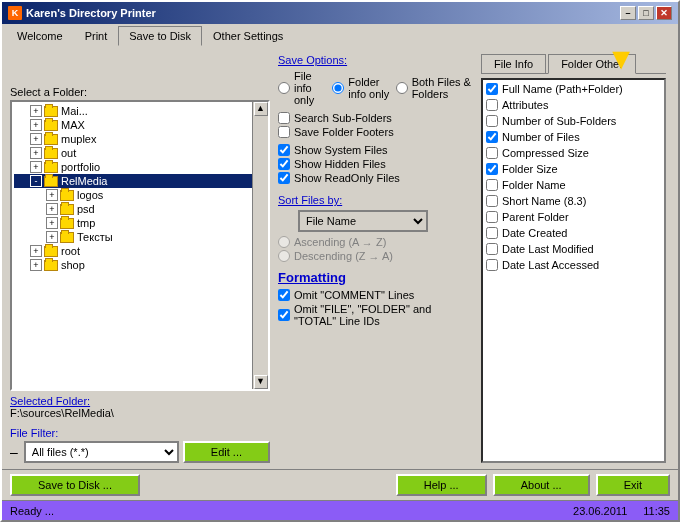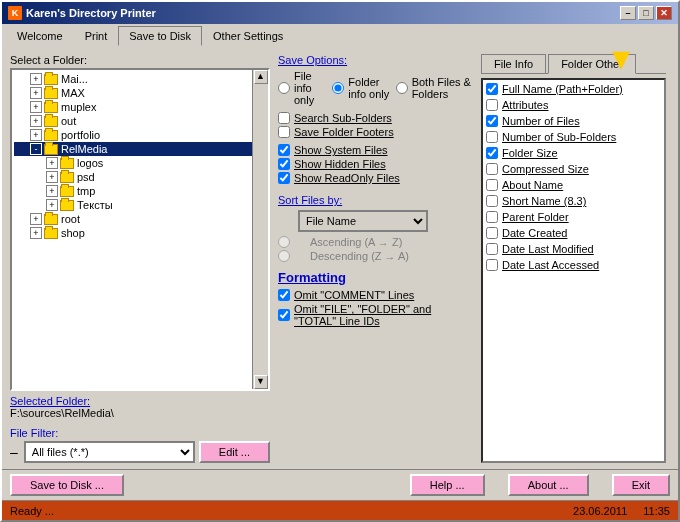--- a/index.html
+++ b/index.html
@@ -94,20 +94,21 @@
     }
     .main-area {
       display: flex;
       gap: 8px;
       flex: 1;
     }
     .left-panel {
       display: flex;
       flex-direction: column;
       width: 260px;
+      margin-top: 32px;
     }
     .select-folder-label {
       font-size: 11px;
       margin-bottom: 2px;
       color: #000;
     }
     .tree-container {
       flex: 1;
       background: white;
       border: 2px inset #808080;
@@ -201,25 +202,25 @@
       flex: 1;
       height: 22px;
       background: white;
       border: 2px solid #808080;
       border-top: 2px solid #808080;
       border-left: 2px solid #808080;
       font-size: 11px;
       padding: 0 2px;
     }
     .btn {
-      background: #f9a8d4;
+      background: #84cc16;
       border: 2px solid #ffffff;
       border-right: 2px solid #808080;
       border-bottom: 2px solid #808080;
-      padding: 2px 18px;
+      padding: 2px 26px;
       font-size: 11px;
       cursor: pointer;
       height: 22px;
       white-space: nowrap;
     }
     .middle-panel {
       display: flex;
       flex-direction: column;
       width: 195px;
     }
@@ -237,21 +238,20 @@
     .radio-row {
       display: flex;
       align-items: center;
       gap: 4px;
     }
     .checkbox-row {
       display: flex;
       align-items: center;
       gap: 4px;
       margin-bottom: 2px;
-      text-decoration: underline;
     }
     .sort-label {
       color: #0000cc;
       text-decoration: underline;
       margin-top: 8px;
       margin-bottom: 4px;
       font-size: 11px;
     }
     .sort-select {
       width: 130px;
@@ -263,21 +263,21 @@
     }
     .sort-order {
       display: flex;
       flex-direction: column;
       gap: 2px;
       margin-top: 4px;
     }
     .sort-order-item {
       display: flex;
       align-items: center;
-      gap: 20px;
+      gap: 4px;
       color: #808080;
     }
     .formatting-label {
       color: #0000cc;
       text-decoration: underline;
       margin-top: 8px;
       margin-bottom: 4px;
       font-size: 13px;
       font-weight: bold;
     }
@@ -328,21 +328,21 @@
       display: flex;
       align-items: center;
       justify-content: space-between;
       padding: 4px 8px;
       border-top: 1px solid #808080;
     }
     .status-bar {
       display: flex;
       align-items: center;
       justify-content: space-between;
-      background: #c2410c;
+      background: #8b5cf6;
       border-top: 1px solid #808080;
       padding: 2px 8px;
       font-size: 11px;
       height: 20px;
     }
     .disabled-text { color: #808080; }
   </style>
 </head>
 <body>
 
@@ -554,38 +554,38 @@
         <div class="checkbox-list">
           <div class="checkbox-row">
             <input type="checkbox" checked="" style="">
             <span>Full Name (Path+Folder)</span>
           </div>
           <div class="checkbox-row">
             <input type="checkbox" style="">
             <span>Attributes</span>
           </div>
           <div class="checkbox-row">
+            <input type="checkbox" style="">
+            <span>Number of Sub-Folders</span>
+          </div>
+          <div class="checkbox-row">
             <input type="checkbox" checked="" style="">
             <span>Number of Files</span>
           </div>
           <div class="checkbox-row">
             <input type="checkbox" style="">
-            <span>Number of Sub-Folders</span>
+            <span>Compressed Size</span>
           </div>
           <div class="checkbox-row">
             <input type="checkbox" checked="" style="">
             <span>Folder Size</span>
           </div>
           <div class="checkbox-row">
             <input type="checkbox" style="">
-            <span>Compressed Size</span>
-          </div>
-          <div class="checkbox-row">
-            <input type="checkbox" style="">
-            <span>About Name</span>
+            <span>Folder Name</span>
           </div>
           <div class="checkbox-row">
             <input type="checkbox" style="">
             <span>Short Name (8.3)</span>
           </div>
           <div class="checkbox-row">
             <input type="checkbox" style="">
             <span>Parent Folder</span>
           </div>
           <div class="checkbox-row">
@@ -601,21 +601,21 @@
             <span>Date Last Accessed</span>
           </div>
         </div>
       </div>
 
     </div>
   </div>
 
   <div class="bottom-bar">
     <button class="btn">Save to Disk ...</button>
-    <div style="display:flex;gap:23px;">
+    <div style="display:flex;gap:6px;">
       <button class="btn">Help ...</button>
       <button class="btn">About ...</button>
       <button class="btn">Exit</button>
     </div>
   </div>
 
   <div class="status-bar">
     <span>Ready ...</span>
     <div style="display:flex;gap:16px;">
       <span>23.06.2011</span>

